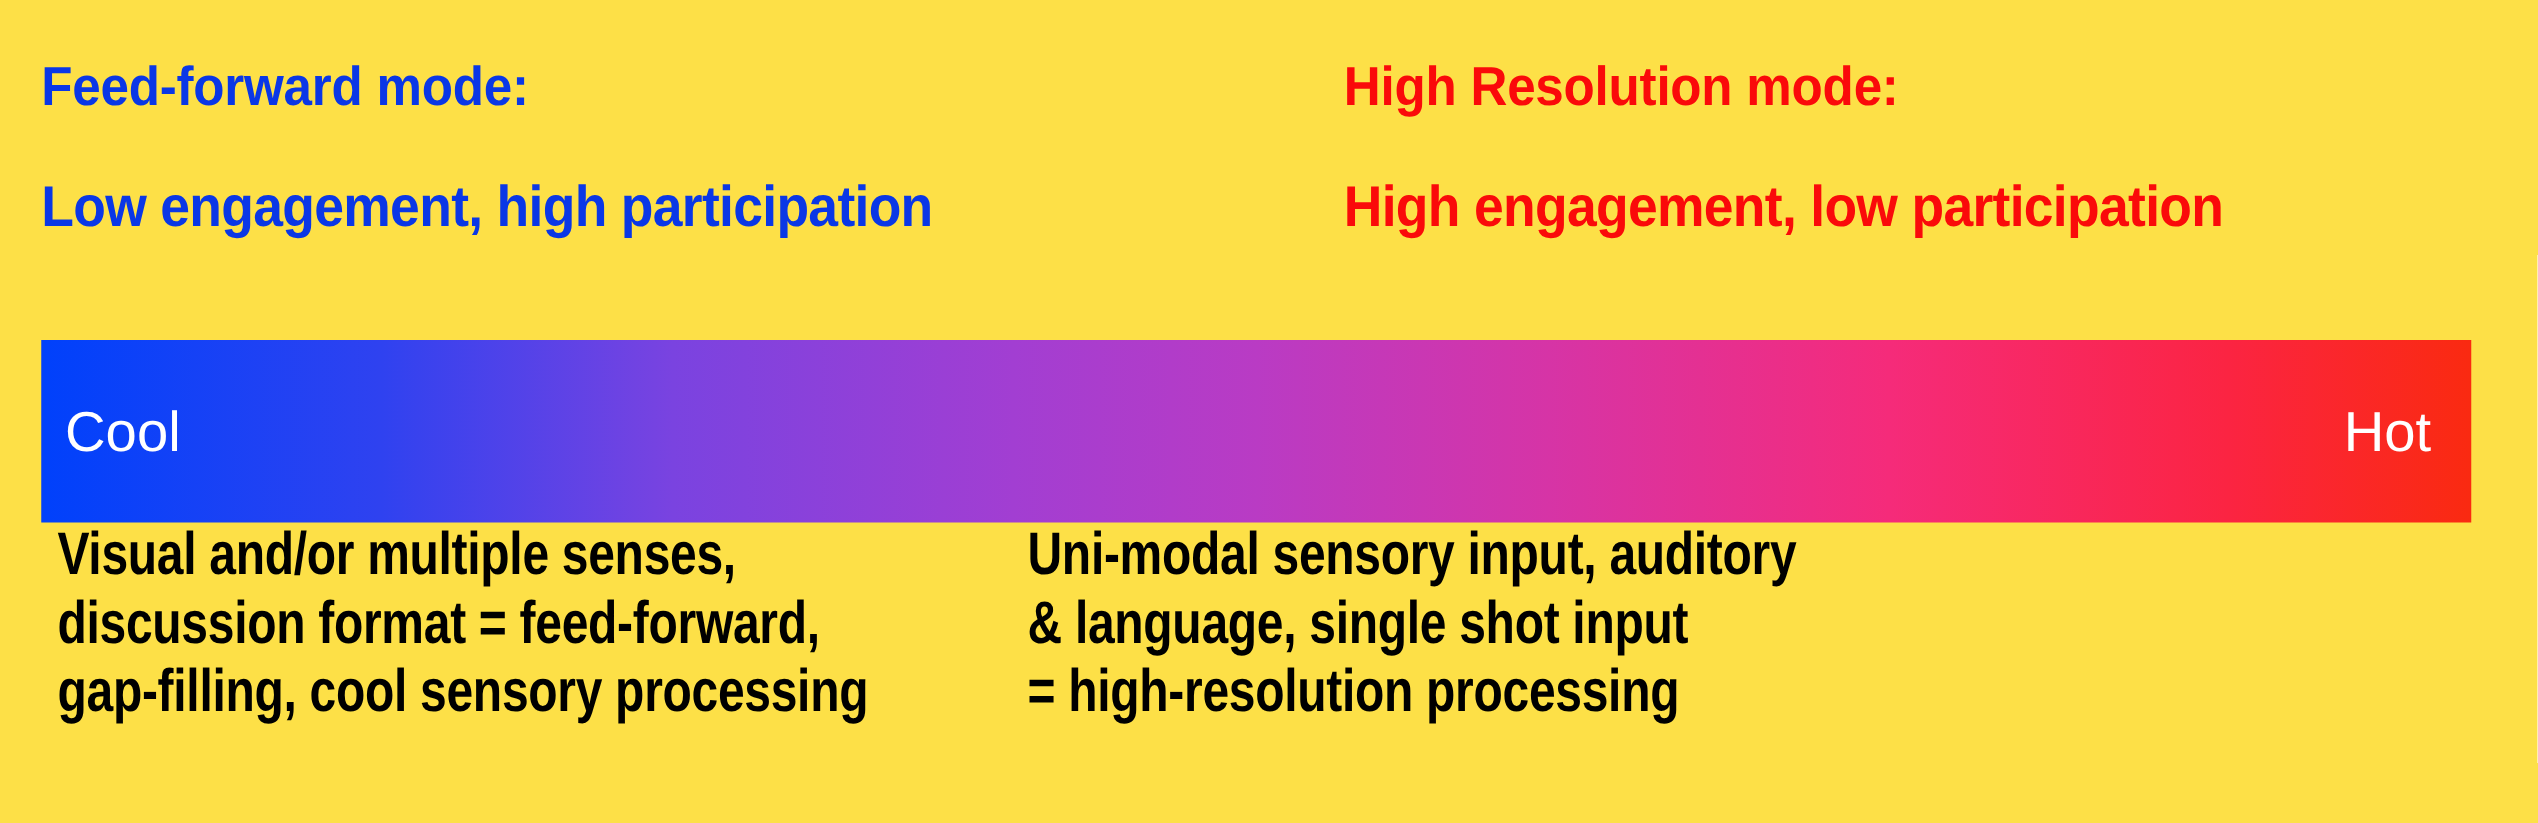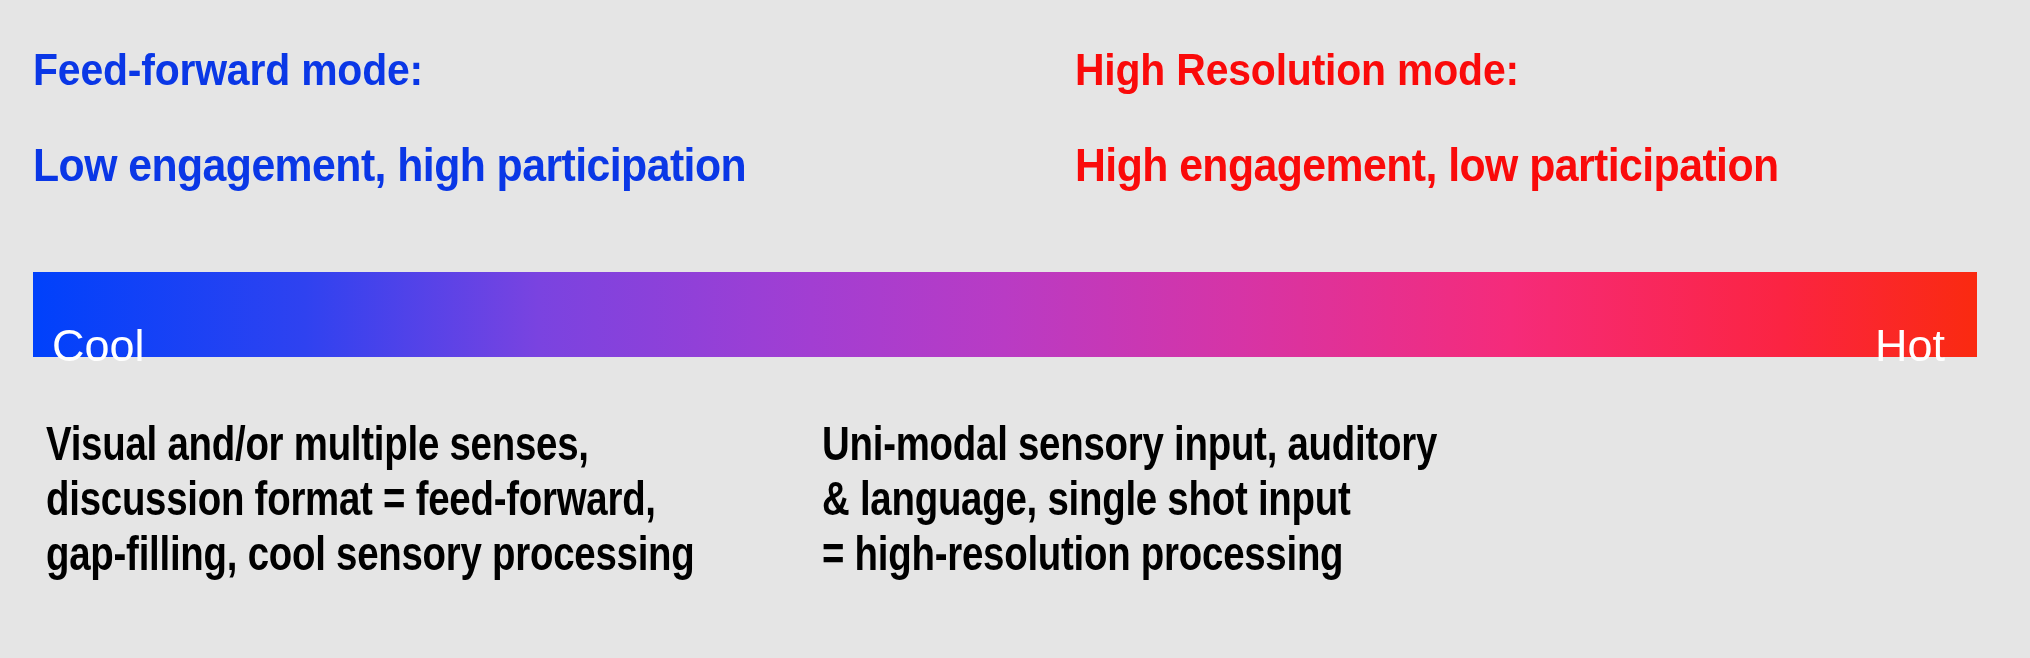--- a/index.html
+++ b/index.html
@@ -12,21 +12,21 @@
     height: 658px;
     position: relative;
     overflow: hidden;
     font-family: "Liberation Sans", sans-serif;
     -webkit-font-smoothing: antialiased;
   }
 
   .slide {
     position: absolute;
     inset: 0;
-    background: #e5e5e5;
+    background: #fde047;
   }
 
   
   .heading {
     position: absolute;
     font-family: "Liberation Sans", sans-serif;
     font-weight: 700;
     font-size: 44px;
     line-height: 1;
     letter-spacing: -0.2px;
@@ -51,21 +51,21 @@
   }
   #subtitle-left  { left: 33px;   top: 142px; color: #0a37e6; }
   #subtitle-right { left: 1075px; top: 142px; color: #fa0a0a; }
 
   
   #gradient-bar {
     position: absolute;
     left: 33px;
     top: 272px;
     width: 1944px;
-    height: 85px;
+    height: 146px;
     background: linear-gradient(to right,
         #0041fb 0%,
         #2f42f0 14%,
         #7a43e0 26%,
         #a23ed2 40%,
         #b93bc4 50%,
         #d634a6 62%,
         #f52b7a 76%,
         #fb2442 90%,
         #fa2a10 100%);

